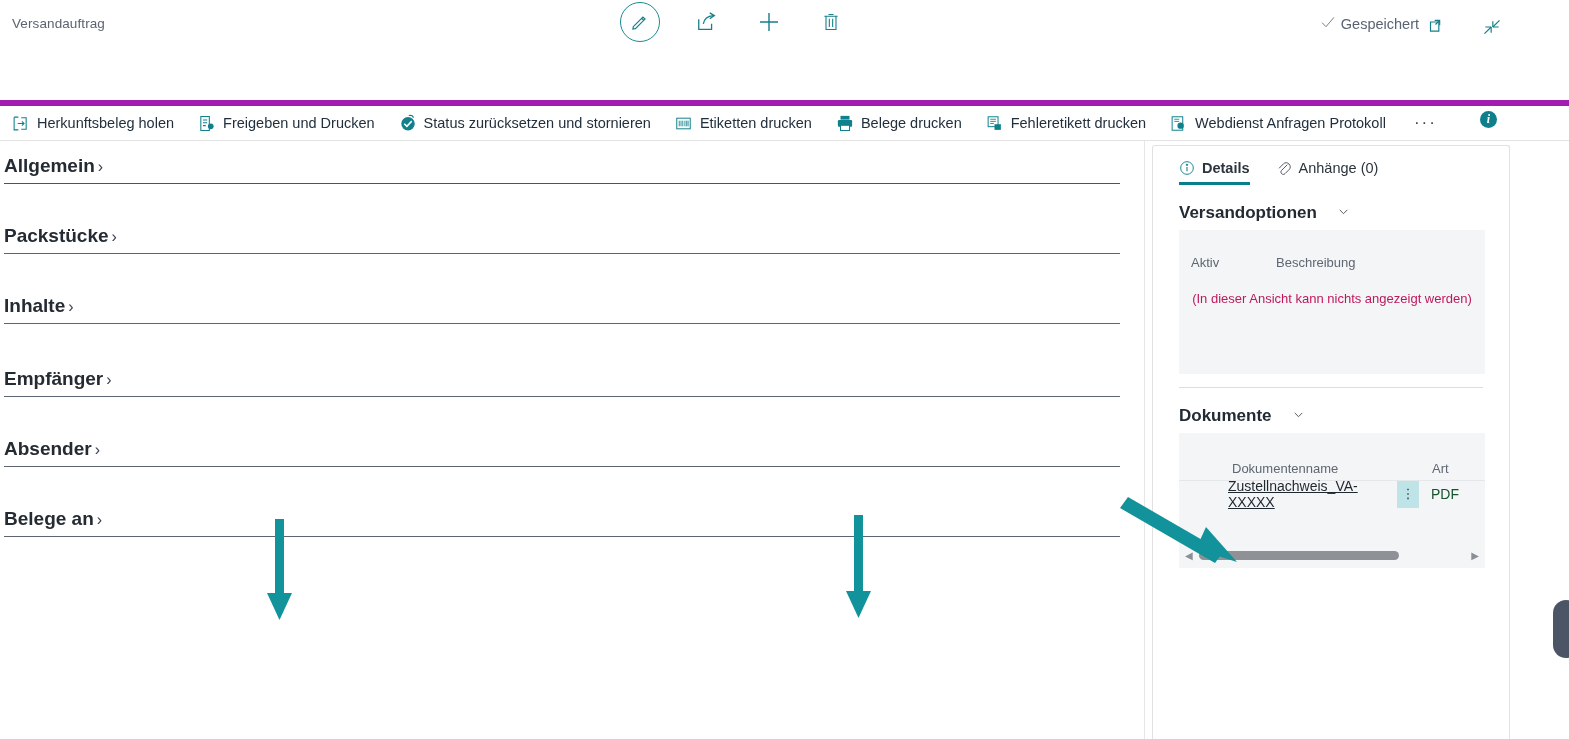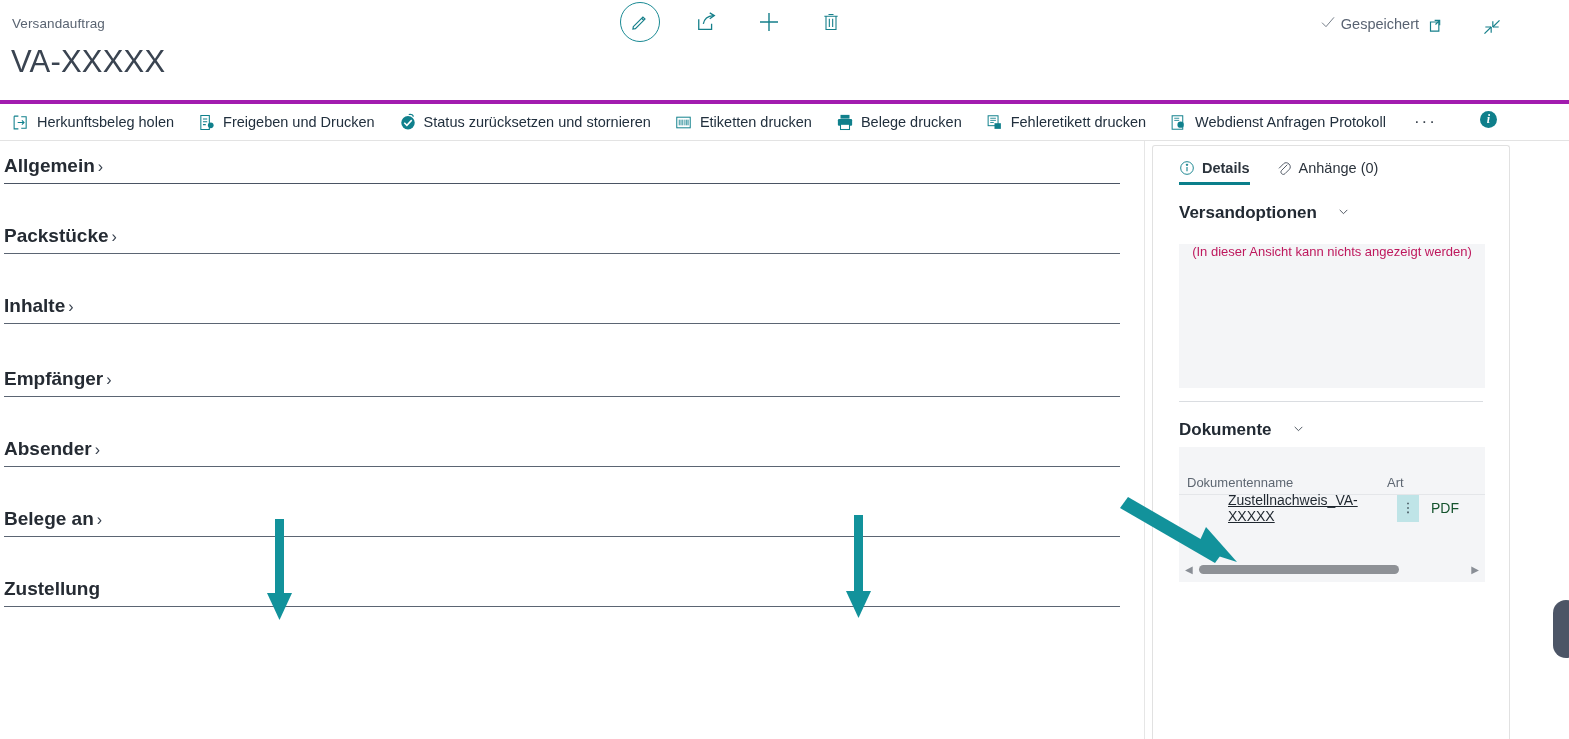--- a/index.html
+++ b/index.html
@@ -40,21 +40,21 @@
     display: flex; align-items: center; gap: 5px;
     font-size: 14.5px; color: #596372;
   }
   .saved-check { color: #6b7480; font-size: 16px; line-height: 1; }
   .winicons { position: absolute; right: 62px; top: 12px; display: flex; gap: 24px; }
   .winicons .ticon { color: #157f8a; }
 
   
   .cmdbar {
     position: absolute; left: 0; top: 100px; width: 1569px; height: 41px;
-    border-top: 4px solid #a21caf; border-bottom: 1px solid #e3e3e3;
+    border-top: 6px solid #a21caf; border-bottom: 1px solid #e3e3e3;
     display: flex; align-items: center; padding-left: 12px;
   }
   .cmd {
     display: flex; align-items: center; gap: 7px;
     font-size: 14.5px; color: #22303e; margin-right: 24px;
     white-space: nowrap; cursor: default;
   }
   .cmd .ico { color: #10808c; display: inline-flex; align-items: center; width: 18px; height: 18px; }
   .cmd-ellipsis { color: #3b444f; font-size: 17px; letter-spacing: 2px; margin-left: 4px; }
   .info-dot {
@@ -106,21 +106,21 @@
   .gridbox.versand { height: 144px; position: relative; }
   .gh-row { display: flex; font-size: 13px; color: #5e6772; padding-top: 25px; }
   .gh-aktiv { margin-left: 12px; width: 85px; }
   .gh-besch { }
   .empty-note { font-size: 13px; color: #be185d; text-align: center; margin-top: 21px; }
 
   .rp-divider { margin: 13px 26px 0 26px; border-top: 1px solid #dadde1; }
 
   .gridbox.dok { height: 135px; position: relative; }
   .dok-head { display: flex; font-size: 13px; color: #5e6772; padding-top: 28px; padding-left: 8px; }
-  .dok-head .c1 { width: 200px; }
+  .dok-head .c1 { width: 200px; margin-left: 45px; }
   .dok-row {
     display: flex; align-items: center; height: 27px;
     border-top: 1px solid #e4e6e9; margin-top: 4px;
   }
   .dok-link {
     font-size: 14px; color: #1f272f; text-decoration: underline;
     padding-left: 8px; width: 177px; margin-left: 41px;
   }
   .dok-kebab {
     width: 22px; height: 27px; background: #bfe4e7;
@@ -146,21 +146,20 @@
   }
 
   .sep-v { position: absolute; left: 1144px; top: 141px; width: 1px; height: 598px; background: #e6e6e6; }
 </style>
 </head>
 <body>
 
 <div class="page">
 
   <div class="breadcrumb">Versandauftrag</div>
-  <div class="record-title">VA-XXXXX</div>
 
   <div class="topicons">
     <div class="circle-edit">
       <span class="ticon">
         <svg width="20" height="20" viewBox="0 0 24 24" fill="none" stroke="currentColor" stroke-width="1.4">
           <path d="M4 17.5 L15.5 6 L18 8.5 L6.5 20 L3.5 20.5 Z"></path>
           <path d="M14 7.5 L16.5 10"></path>
         </svg>
       </span>
     </div>
@@ -337,26 +336,20 @@
     </div>
 
     <div class="section" style="top:367px;">
       <div class="section-head">
         <span>Belege an</span>
         <span class="chev">›</span>
       </div>
       <div class="section-rule thin"></div>
     </div>
 
-    <div class="section" style="top:437px;">
-      <div class="section-head">
-        <span>Zustellung</span>
-      </div>
-      <div class="section-rule thin"></div>
-    </div>
 
     <div class="fields">
 
       
       
 
       
 
       
 
@@ -398,20 +391,24 @@
     <div class="rp-section-title">
       <span>Versandoptionen</span>
       <span class="chev">
         <svg width="13" height="13" viewBox="0 0 24 24" fill="none" stroke="currentColor" stroke-width="1.6">
           <path d="M5 9 L12 16 L19 9"></path>
         </svg>
       </span>
     </div>
 
     <div class="gridbox versand">
+      <div class="gh-row">
+        <span class="gh-aktiv">Aktiv</span>
+        <span class="gh-besch">Beschreibung</span>
+      </div>
       <div class="empty-note">(In dieser Ansicht kann nichts angezeigt werden)</div>
     </div>
 
     <div class="rp-divider"></div>
 
     <div class="rp-section-title">
       <span>Dokumente</span>
       <span class="chev">
         <svg width="13" height="13" viewBox="0 0 24 24" fill="none" stroke="currentColor" stroke-width="1.6">
           <path d="M5 9 L12 16 L19 9"></path>

